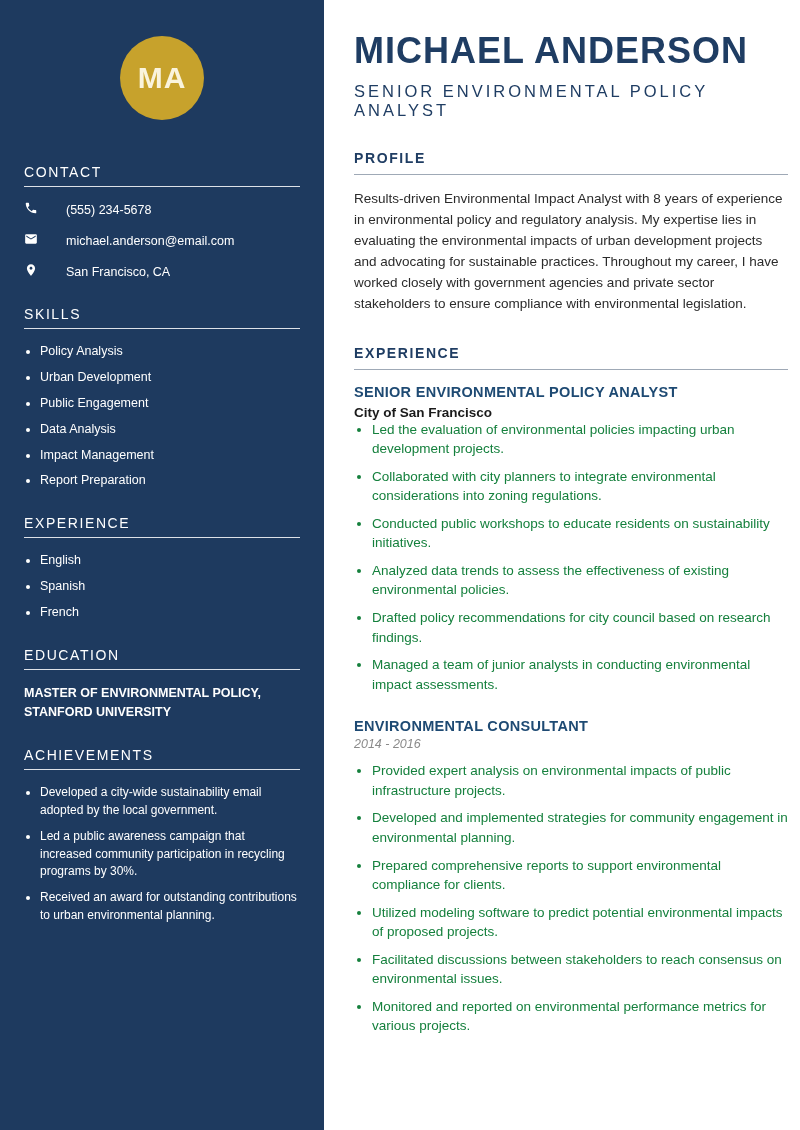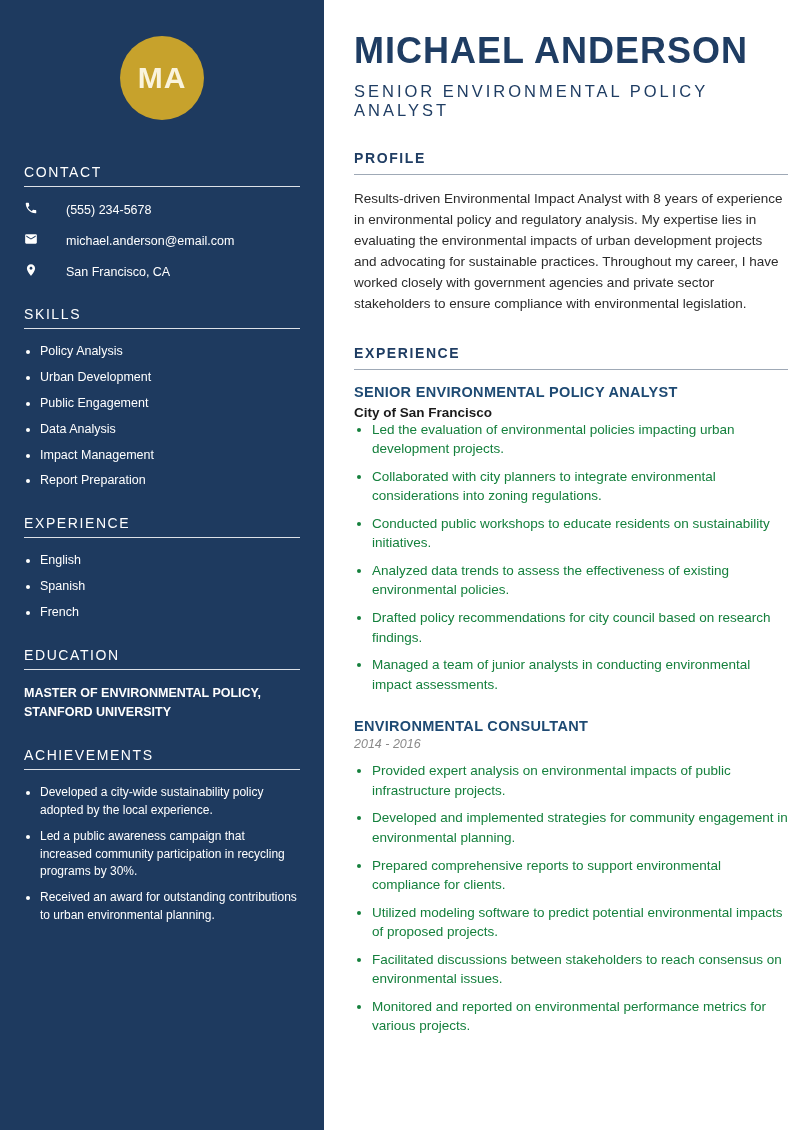--- a/index.html
+++ b/index.html
@@ -171,21 +171,21 @@
     <h2 class="side-heading">EDUCATION</h2>
     <hr class="side-rule">
     <p class="degree">MASTER OF ENVIRONMENTAL POLICY, STANFORD UNIVERSITY</p>
   </section>
 
   <section class="side-section">
     <h2 class="side-heading">ACHIEVEMENTS</h2>
     <hr class="side-rule">
     <ul class="side-list ach-list">
 
-    <li>Developed a city-wide sustainability policy adopted by the local experience.</li>
+    <li>Developed a city-wide sustainability email adopted by the local government.</li>
         <li>Led a public awareness campaign that increased community participation in recycling programs by 30%.</li>
         <li>Received an award for outstanding contributions to urban environmental planning.</li>
       </ul>
   </section>
 
 </aside>
 
 <main class="main">
 
   <h1 class="name">MICHAEL ANDERSON</h1>

